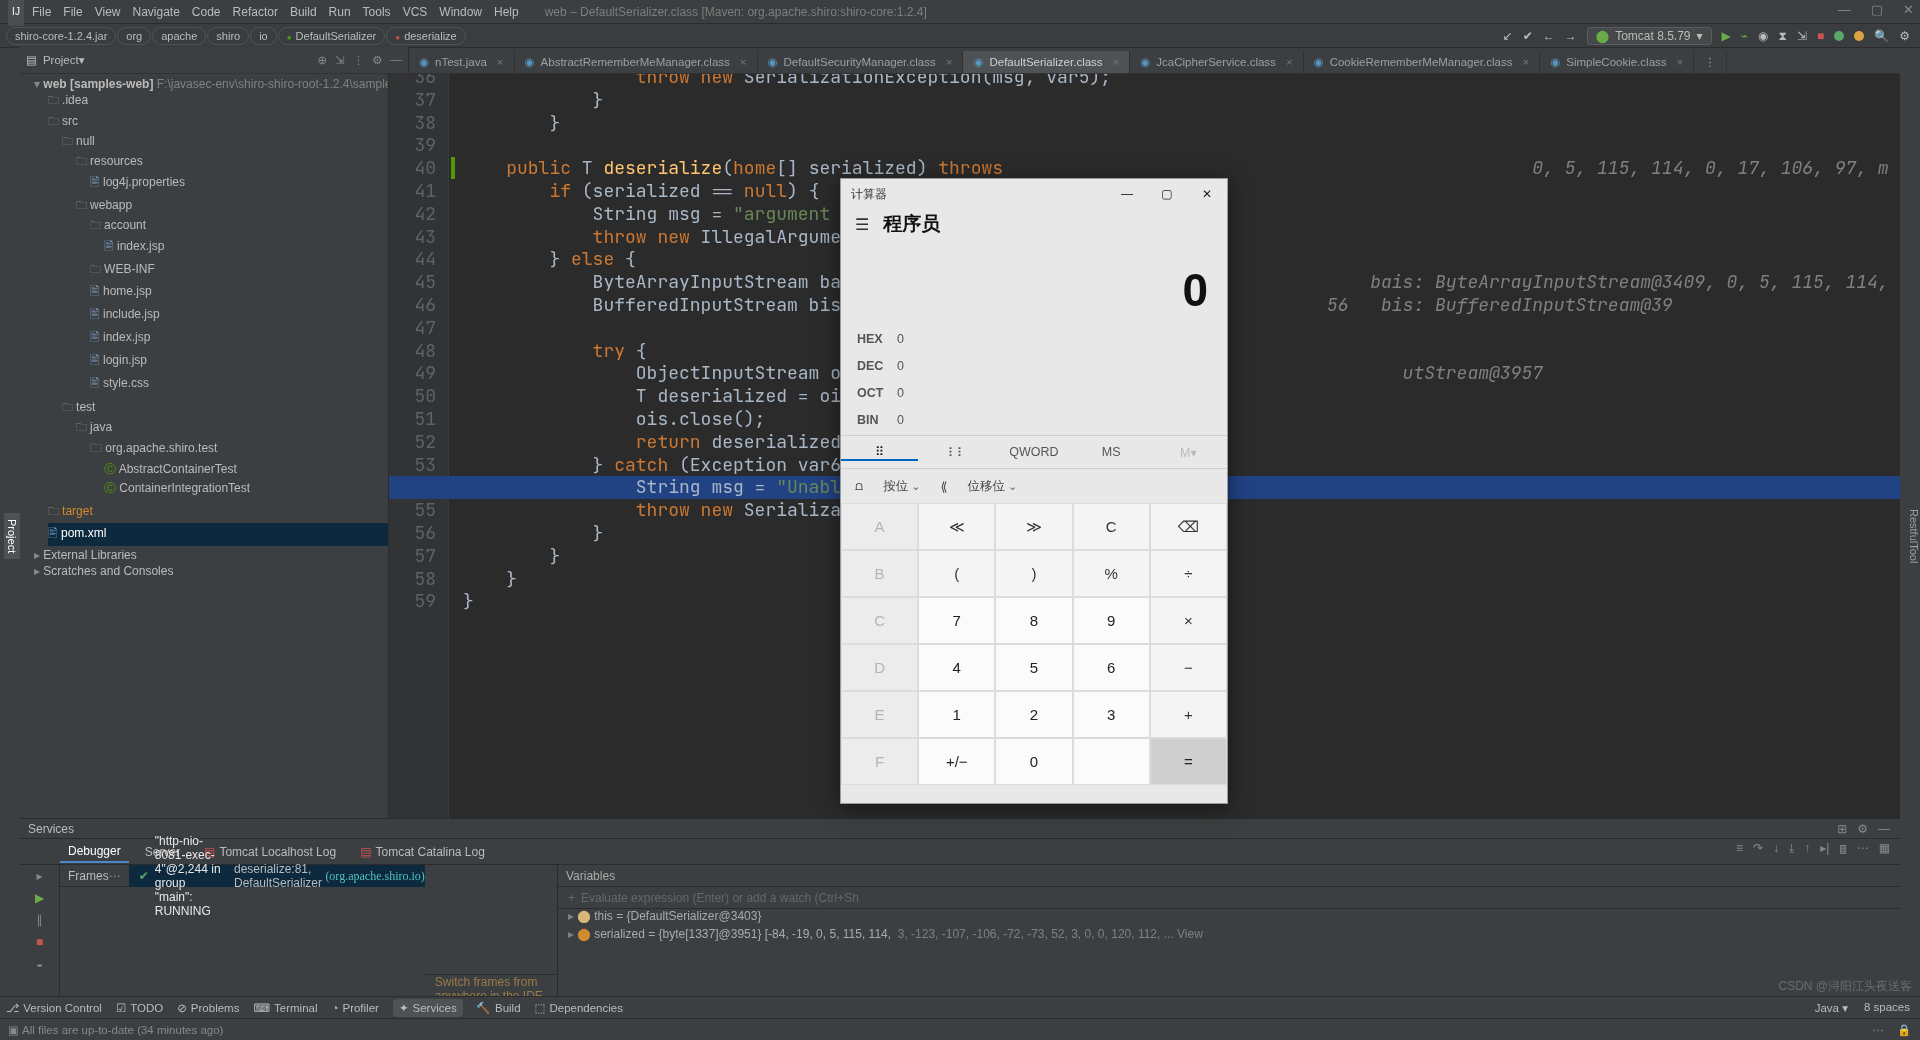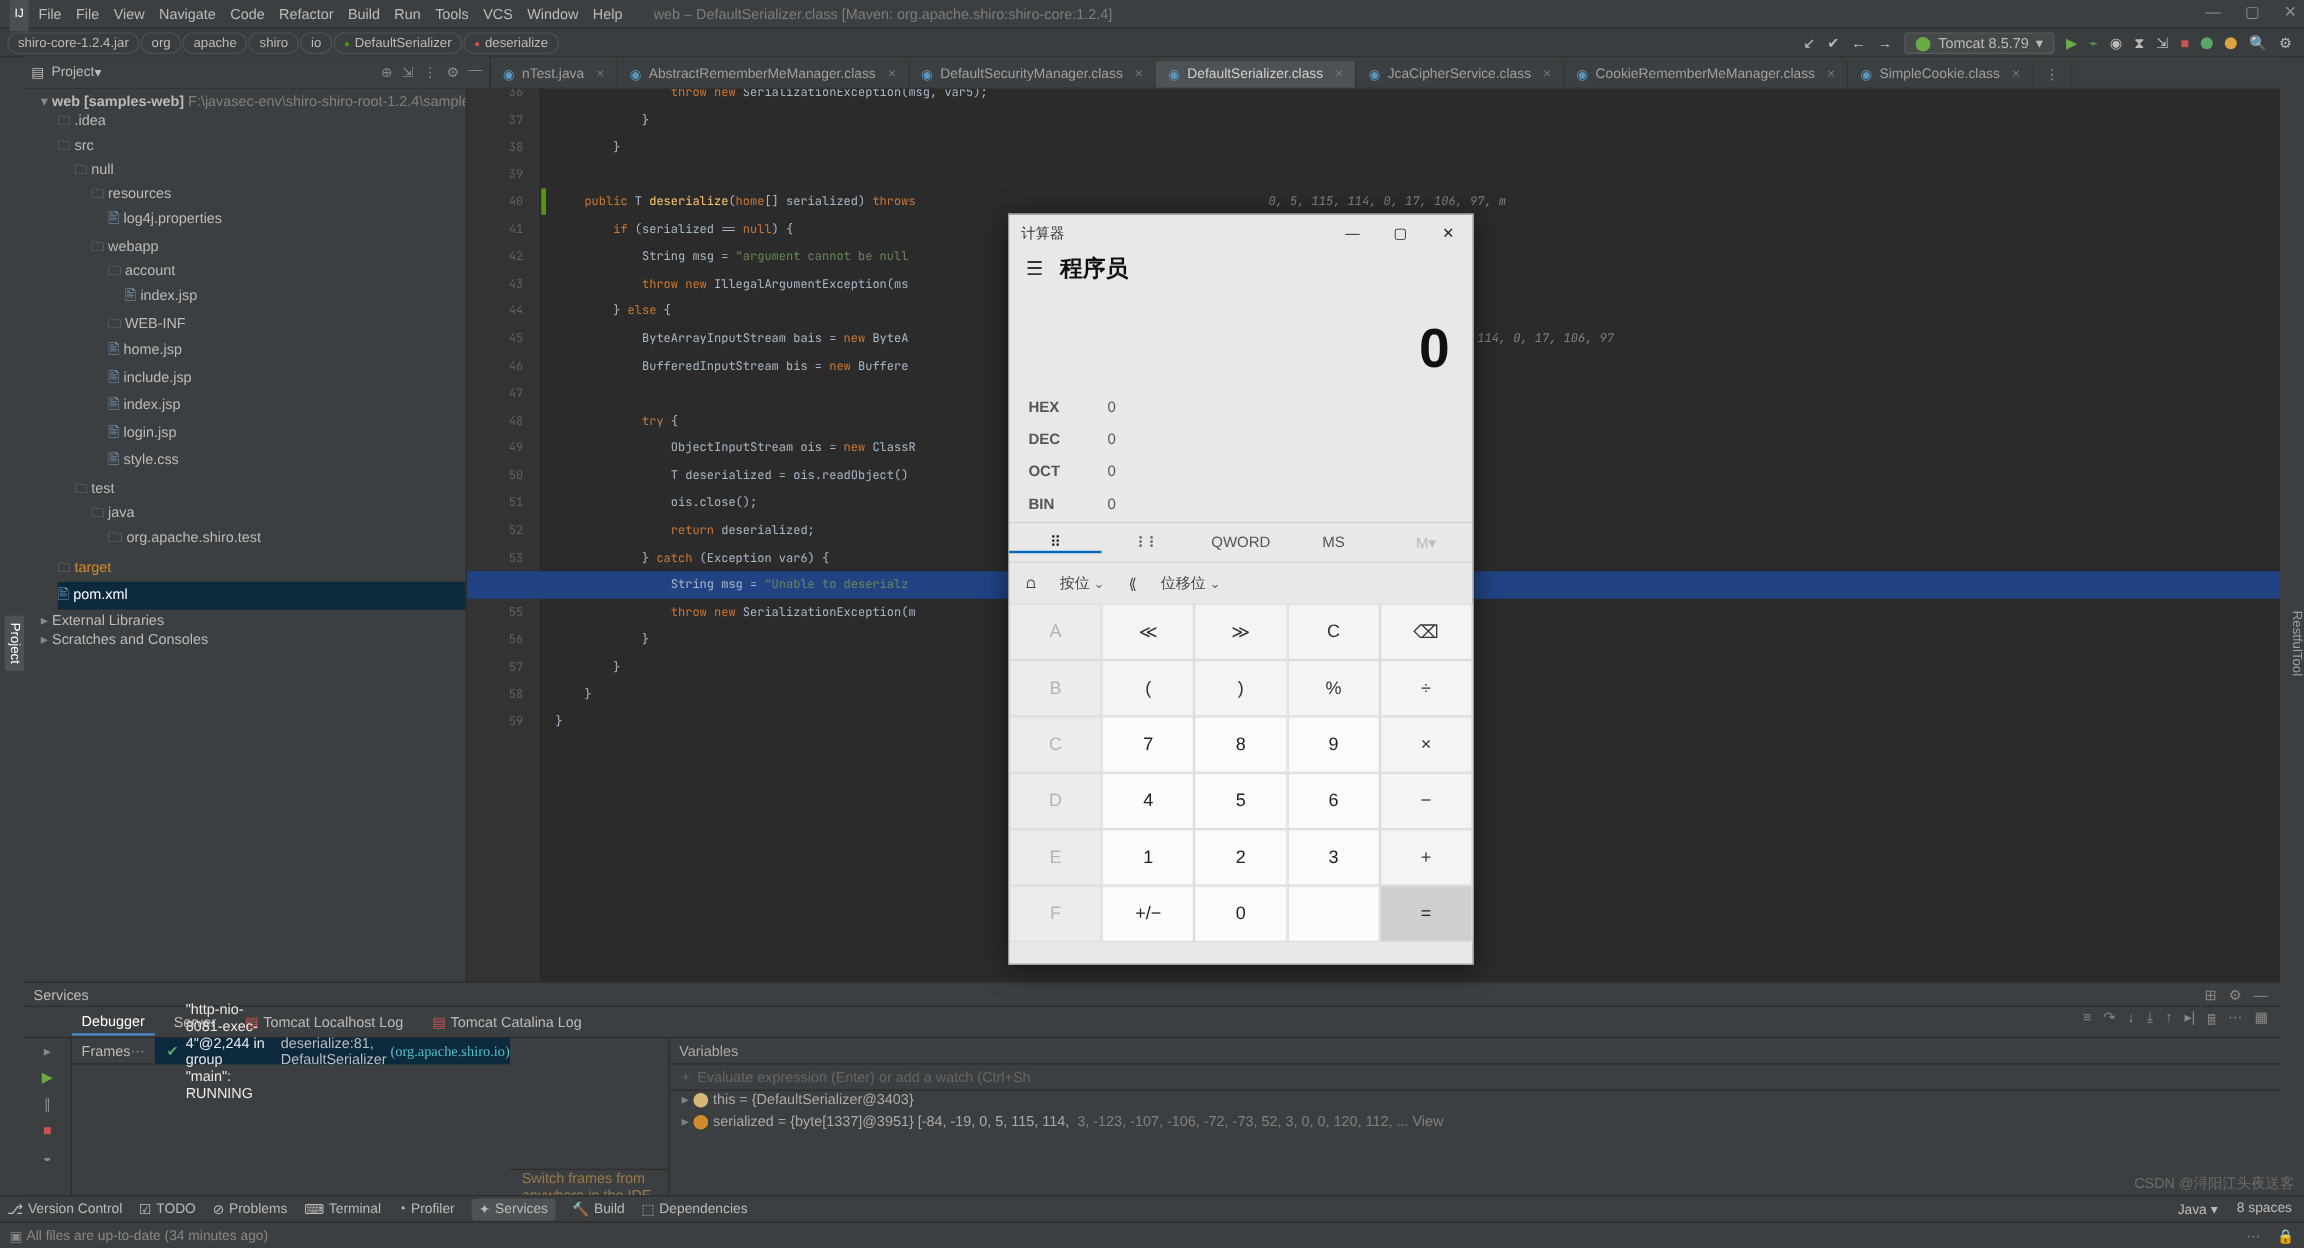--- a/index.html
+++ b/index.html
@@ -125,21 +125,21 @@
     display:flex; align-items:center;
   }
   .decompiled-banner .links { margin-left:auto; display:flex; gap:18px; color:#6aa0cc; }
   .reader-mode {
     position:absolute; right:6px; top:28px;
     color:#999; font-size:11px;
   }
   .code {
     flex:1; background:#2b2b2b;
     font-family:"JetBrains Mono","Consolas",monospace;
-    font-size:10px; line-height:22.8px;
+    font-size:18px; line-height:22.8px;
     position:relative; overflow:hidden;
   }
   .gutter {
     position:absolute; left:0; top:0; bottom:0; width:60px;
     background:#313335; color:#606366; text-align:right;
     padding-right:12px; padding-top:0px;
     border-right:1px solid #3a3a3a;
   }
   .gutter .ln { height:22.8px; }
   .codebody {
@@ -244,21 +244,21 @@
   .calc .header{
     padding:2px 14px 4px 14px; display:flex; align-items:center; gap:14px;
   }
   .calc .header .ham{font-size:16px;color:#333;}
   .calc .header .mode{font-size:19px;font-weight:600;}
   .calc .display{
     text-align:right; font-size:46px; font-weight:600;
     padding:22px 18px 6px 12px; letter-spacing:1px;
   }
   .calc .bases{padding:2px 16px 2px 16px;font-size:12.5px;color:#555;}
-  .calc .bases .row{display:flex;gap:36px;height:27px;align-items:center;}
+  .calc .bases .row{display:flex;gap:10px;height:27px;align-items:center;}
   .calc .bases .row .lbl{font-weight:600;width:30px;}
   .calc .midtabs{
     display:flex;align-items:center;justify-content:space-around;
     border-top:1px solid #cfcfcf;border-bottom:1px solid #cfcfcf;
     height:34px;font-size:12.5px;color:#555;
   }
   .calc .midtabs .mt{flex:1;text-align:center;}
   .calc .midtabs .mt.sel{border-bottom:2px solid #0067c0;color:#111;}
   .calc .midtabs .dim{color:#bbb;}
   .calc .shiftrow{
@@ -381,20 +381,24 @@
                         <li class="file">style.css</li>
                       </ul>
                     </li>
                   </ul>
                 </li>
                 <li class="tw folder"><span>test</span>
                   <ul>
                     <li class="tw folder"><span>java</span>
                       <ul>
                         <li class="tw pkg"><span>org.apache.shiro.test</span>
+                          <ul>
+                            <li class="cls">AbstractContainerTest</li>
+                            <li class="cls">ContainerIntegrationTest</li>
+                          </ul>
                         </li>
                       </ul>
                     </li>
                   </ul>
                 </li>
               </ul>
             </li>
             <li class="twc folder module">target</li>
             <li class="sel"><span class="file" style="color:#fff">pom.xml</span></li>
           </ul>

